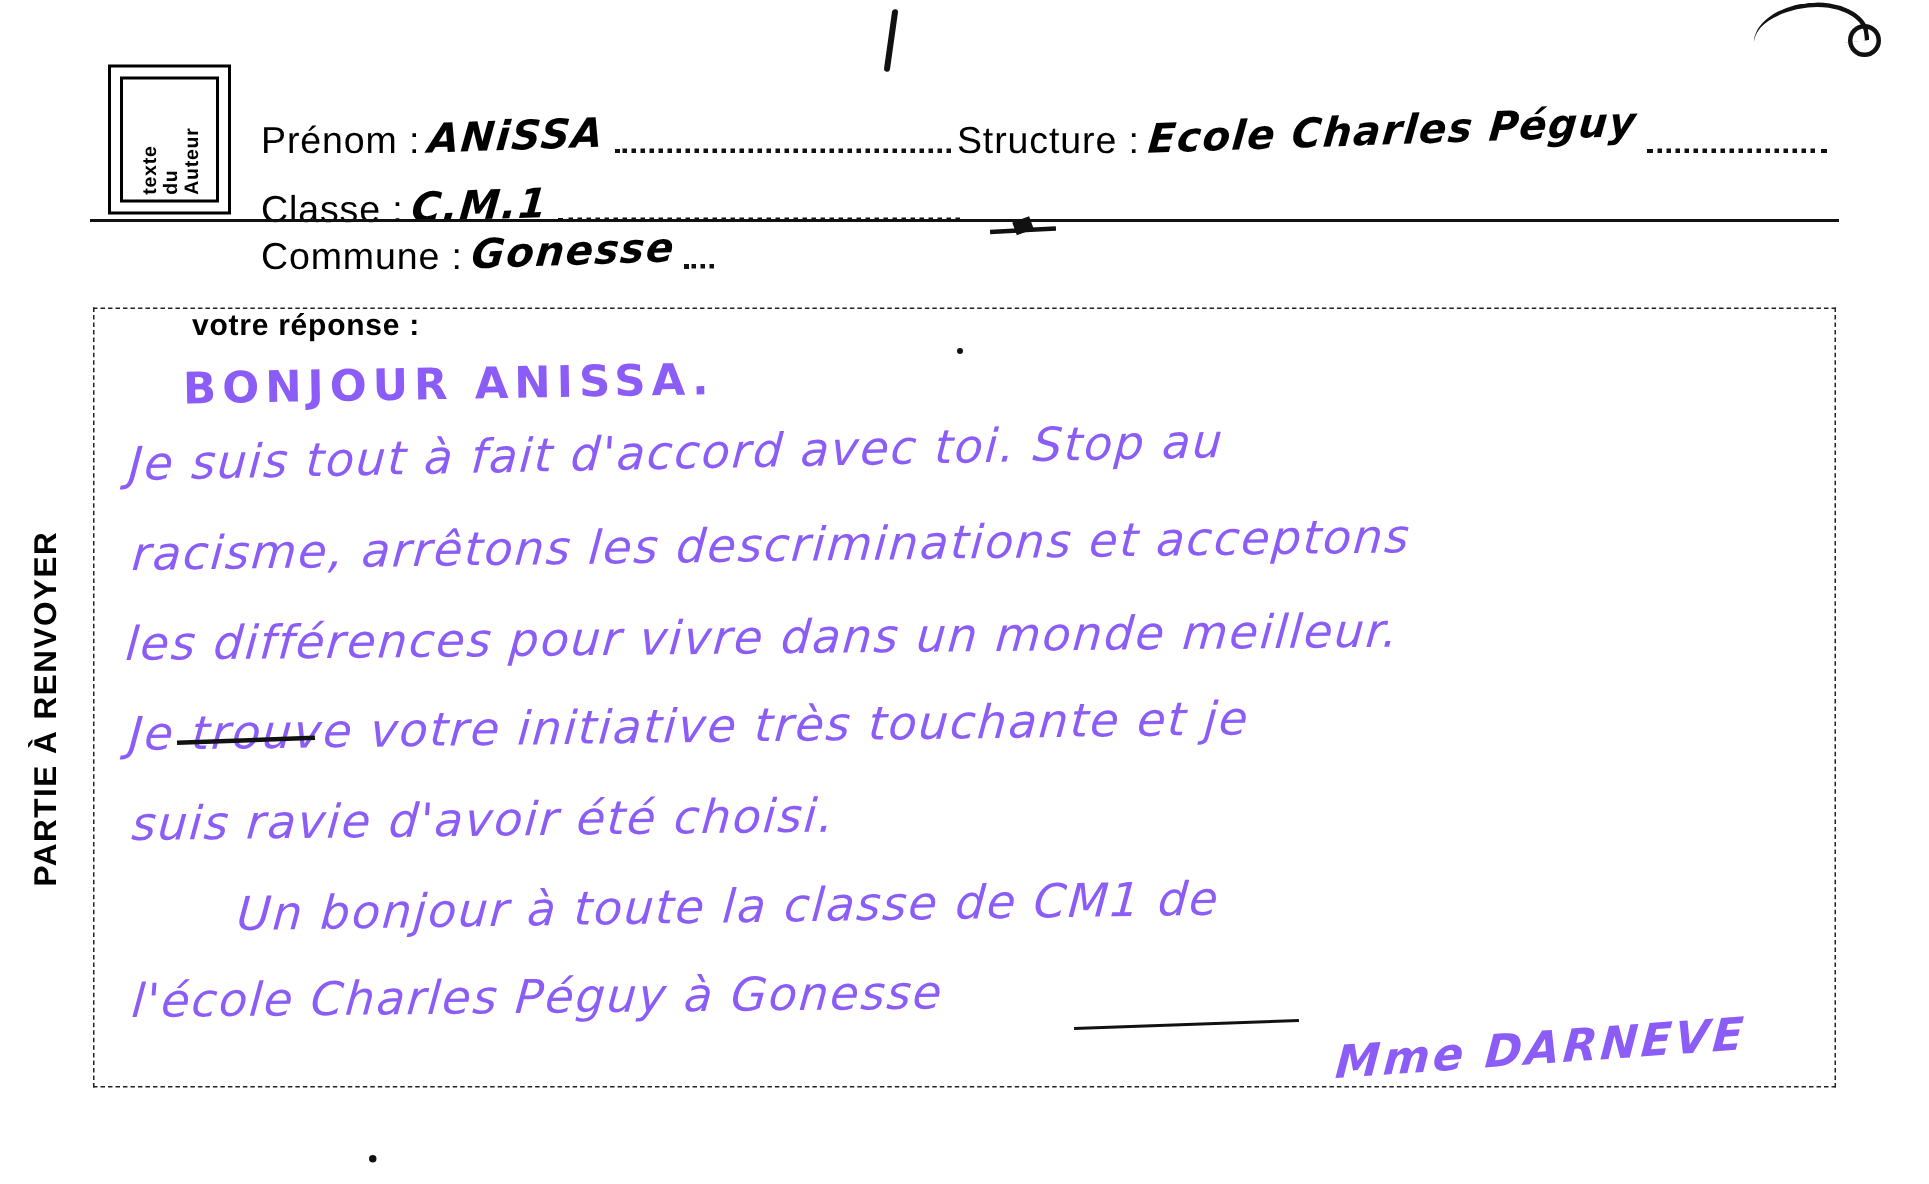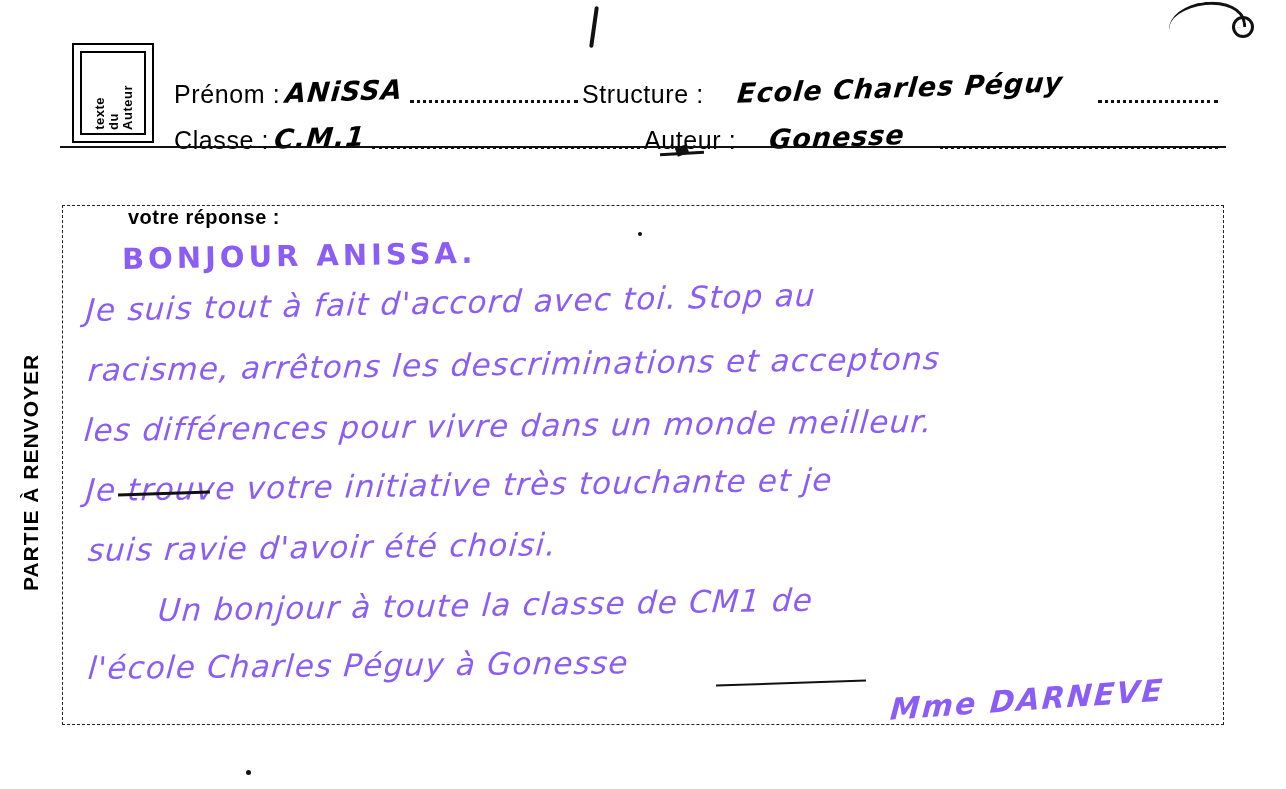--- a/index.html
+++ b/index.html
@@ -67,21 +67,21 @@
 
   .field-row {
     position: absolute;
     left: 112px;
     right: 0;
     height: 44px;
     display: flex;
     align-items: baseline;
   }
   .field-row.row1 { top: 42px; }
-  .field-row.row2 { top: 88px; }
+  .field-row.row2 { top: 88px; flex-direction: column; }
 
   .field-label {
     font-size: 25px;
     letter-spacing: 0.6px;
     white-space: nowrap;
   }
 
   .field-value {
     font-family: "DejaVu Sans", sans-serif;
     font-size: 27px;
@@ -96,21 +96,21 @@
   .dots {
     flex: 1;
     border-bottom: 3px dotted #111;
     margin: 0 4px 6px 4px;
     height: 1px;
     min-width: 20px;
   }
   .dots.short { flex: 0 0 120px; }
 
   .prenom-wrap { display: flex; align-items: baseline; width: 470px; justify-content: center; }
-  .struct-wrap { display: flex; align-items: baseline; flex: 1; gap: 28px; }
+  .struct-wrap { display: flex; align-items: baseline; flex: 1; }
 
   
   .header-rule {
     position: absolute;
     left: 60px;
     right: 60px;
     top: 146px;
     border-bottom: 2px solid #111;
   }
 
@@ -339,21 +339,21 @@
       </div>
     </div>
 
     <div class="field-row row2">
       <div class="prenom-wrap">
         <span class="field-label">Classe :</span>
         <span class="field-value">C.M.1</span>
         <span class="dots"></span>
       </div>
       <div class="struct-wrap">
-        <span class="field-label">Auteur :</span>
+        <span class="field-label">Commune :</span>
         <span class="field-value">Gonesse</span>
         <span class="dots"></span>
       </div>
     </div>
   </div>
 
   <div class="header-rule"></div>
 
   <div class="mark mark-stroke-top"></div>
   <div class="mark-loop"></div>

